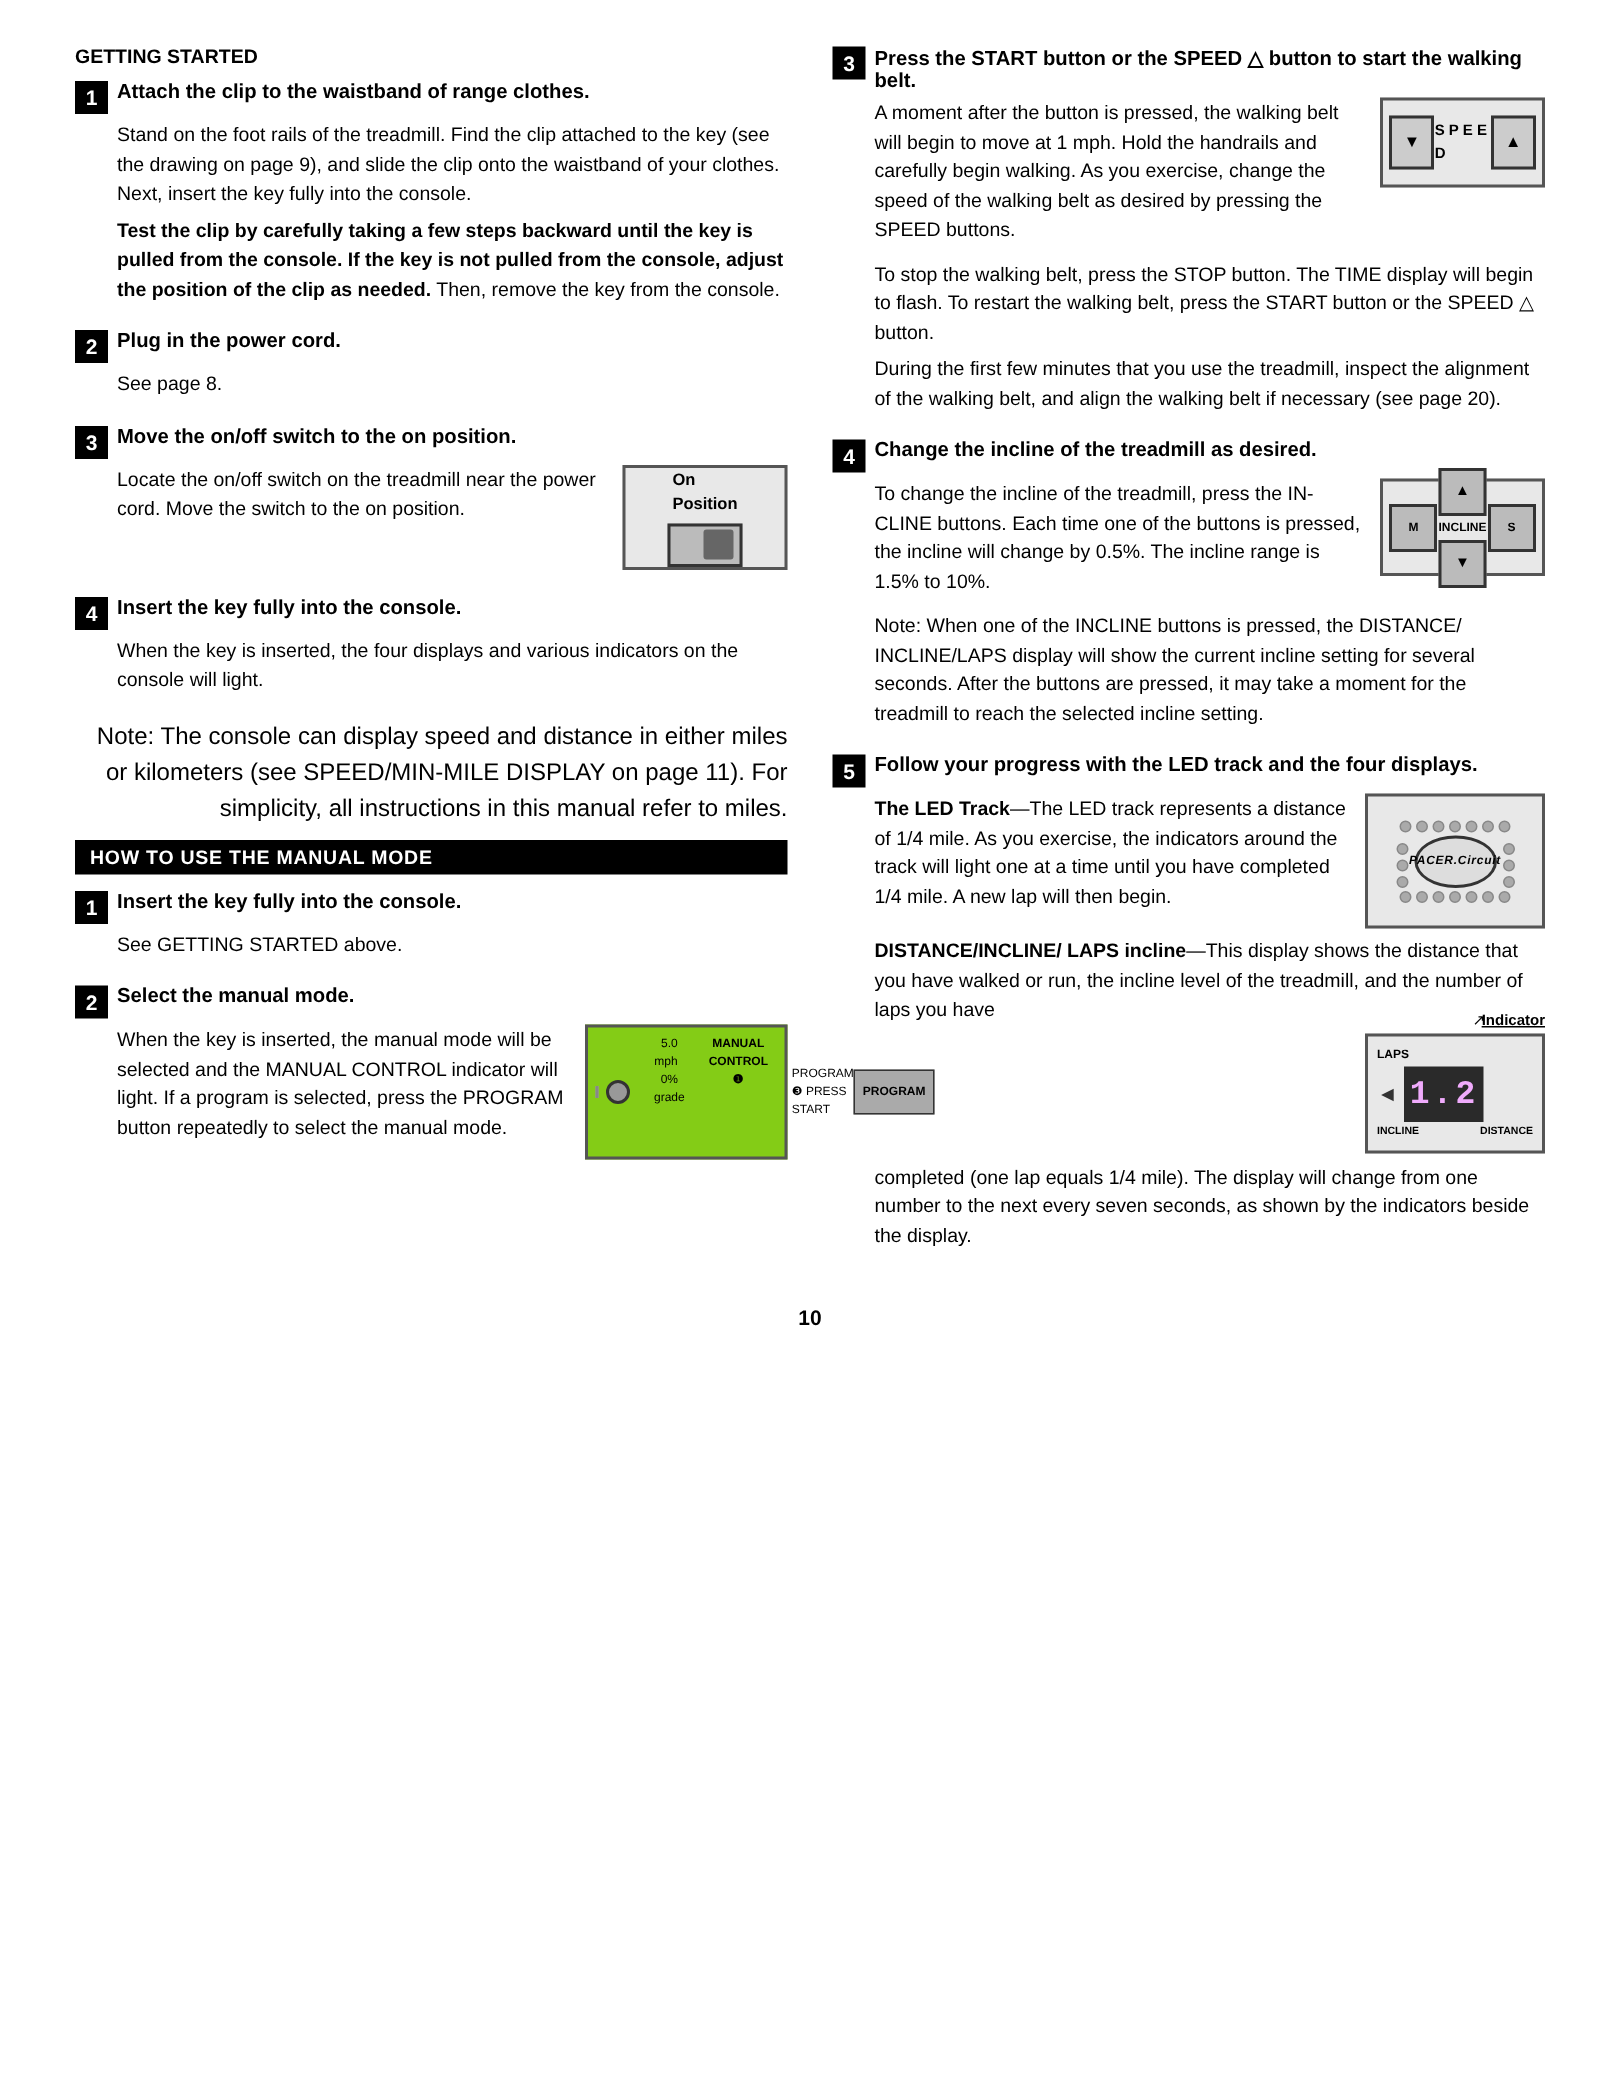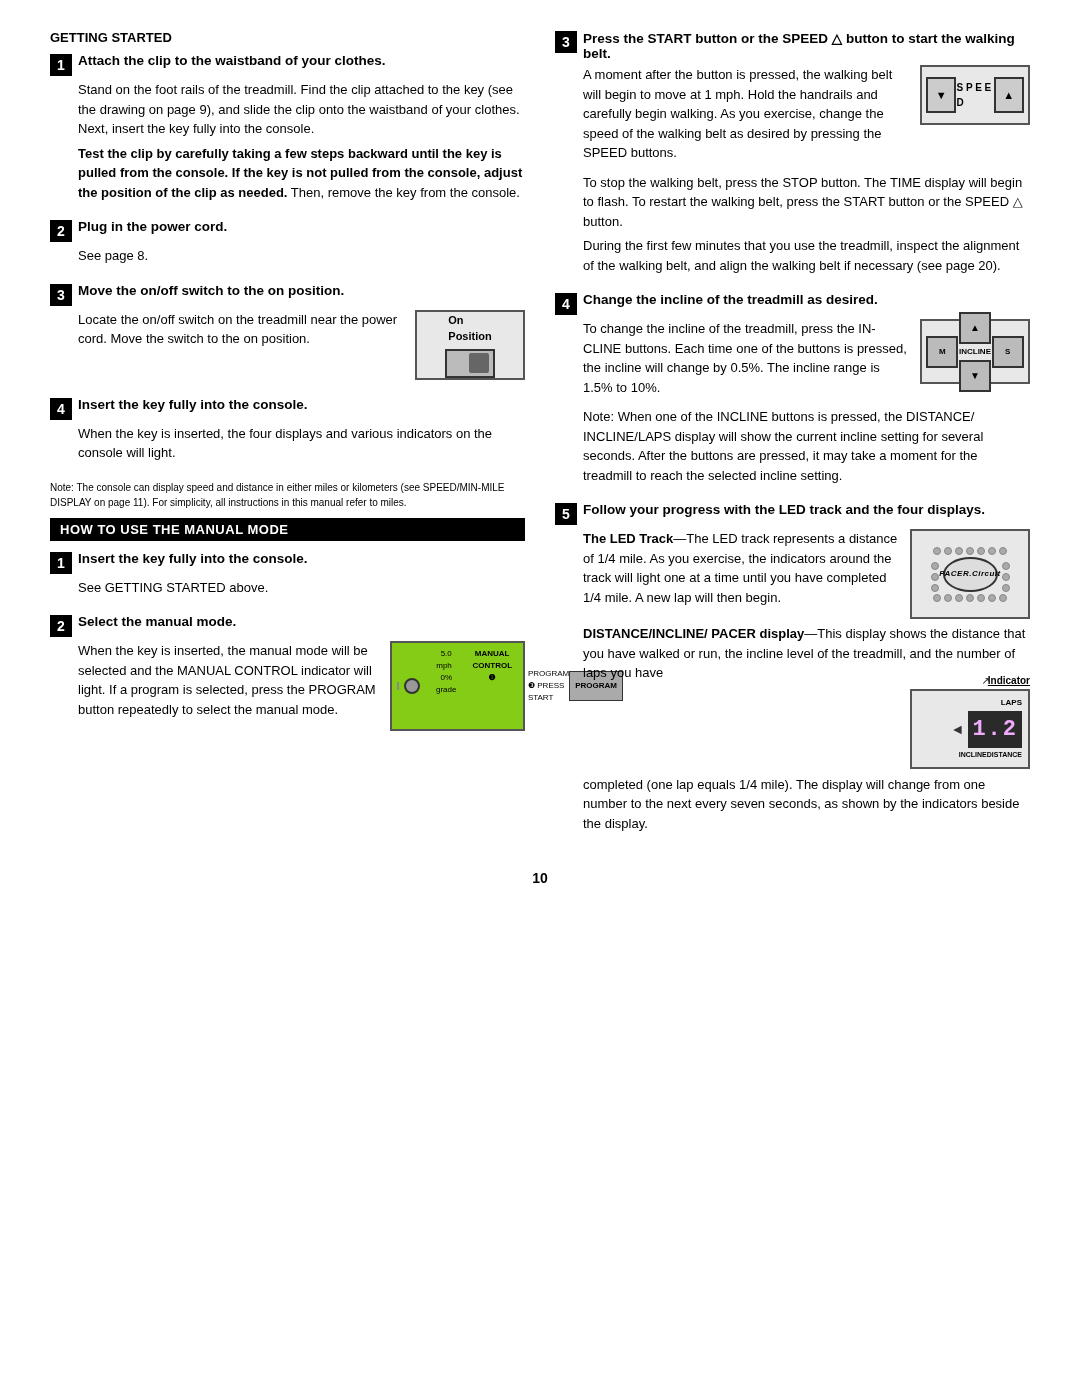--- a/index.html
+++ b/index.html
@@ -202,21 +202,20 @@
     .dil-fig {
       width: 120px;
       height: 80px;
       border: 2px solid #555;
       background: #e8e8e8;
       padding: 6px;
       display: flex;
       flex-direction: column;
       justify-content: space-between;
       position: relative;
-      align-items: flex-end;
     }
     .dil-top-labels {
       display: flex;
       justify-content: space-between;
       font-size: 8px;
       font-weight: bold;
     }
     .dil-display {
       background: #2a2a2a;
       color: #f0abfc;
@@ -227,24 +226,25 @@
       letter-spacing: 2px;
       font-family: 'Courier New', monospace;
     }
     .dil-bottom-labels {
       display: flex;
       justify-content: space-between;
       font-size: 7px;
       font-weight: bold;
     }
     .note-text {
-      font-size: 10px;
+      font-size: 16px;
       line-height: 1.5;
       margin-bottom: 8px;
       margin-left: 0;
+      text-align: right;
     }
     .page-number {
       text-align: center;
       font-weight: bold;
       font-size: 14px;
       margin-top: 20px;
     }
     .getting-started-label {
       font-weight: bold;
       font-size: 13px;
@@ -304,21 +304,21 @@
 
 <div class="page-layout">
 
   <div class="left-col">
 
     <div class="getting-started-label">GETTING STARTED</div>
 
     <div class="step-block">
       <div class="step-title-row">
         <div class="step-number">1</div>
-        <div class="step-title">Attach the clip to the waistband of your clothes.</div>
+        <div class="step-title">Attach the clip to the waistband of range clothes.</div>
       </div>
       <div class="step-body">
         <p>Stand on the foot rails of the treadmill. Find the clip attached to the key (see the drawing on page 9), and slide the clip onto the waistband of your clothes. Next, insert the key fully into the console.</p>
         <p><strong>Test the clip by carefully taking a few steps backward until the key is pulled from the con­sole. If the key is not pulled from the console, adjust the position of the clip as needed.</strong> Then, remove the key from the console.</p>
       </div>
     </div>
 
     <div class="step-block">
       <div class="step-title-row">
         <div class="step-number">2</div>
@@ -515,21 +515,21 @@
                 <div class="led-dot"></div>
                 <div class="led-dot"></div>
                 <div class="led-dot"></div>
                 <div class="led-dot"></div>
               </div>
             </div>
           </div>
         </div>
 
         <p style="margin-bottom:6px;">
-          <strong>DISTANCE/INCLINE/ PACER display</strong>—This dis­play shows the distance that you have walked or run, the incline level of the treadmill, and the number of laps you have
+          <strong>DISTANCE/INCLINE/ LAPS incline</strong>—This dis­play shows the distance that you have walked or run, the incline level of the treadmill, and the number of laps you have
         </p>
         <div style="display:flex;gap:12px;align-items:flex-start;margin-bottom:6px;">
           <div style="flex:1;">
             
           </div>
           <div style="position:relative;">
 
             <div style="position:absolute;top:-16px;right:0;font-size:10px;font-weight:bold;white-space:nowrap;text-decoration:underline;">Indicator</div>
             <div style="position:absolute;top:-16px;right:40px;font-size:10px;">↗</div>
             <div class="dil-fig">

